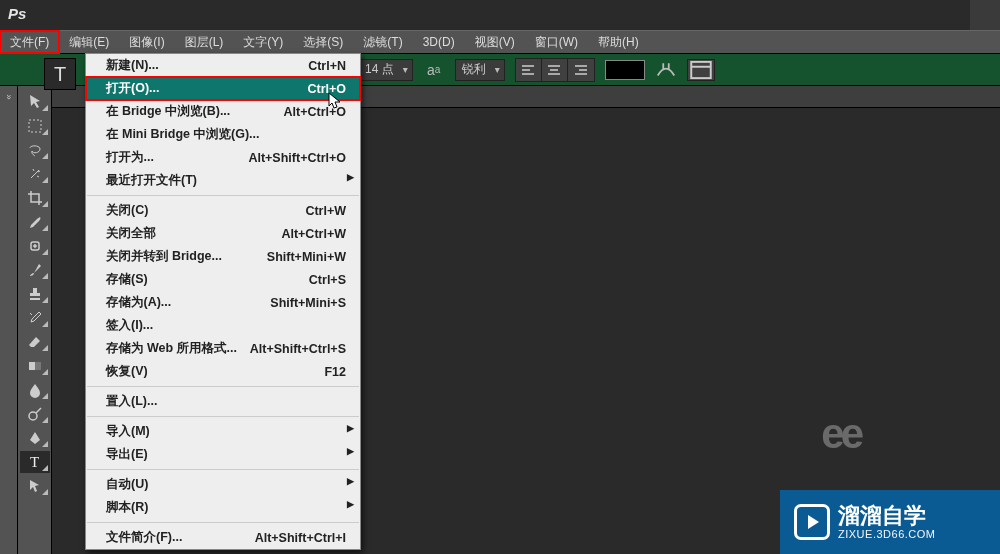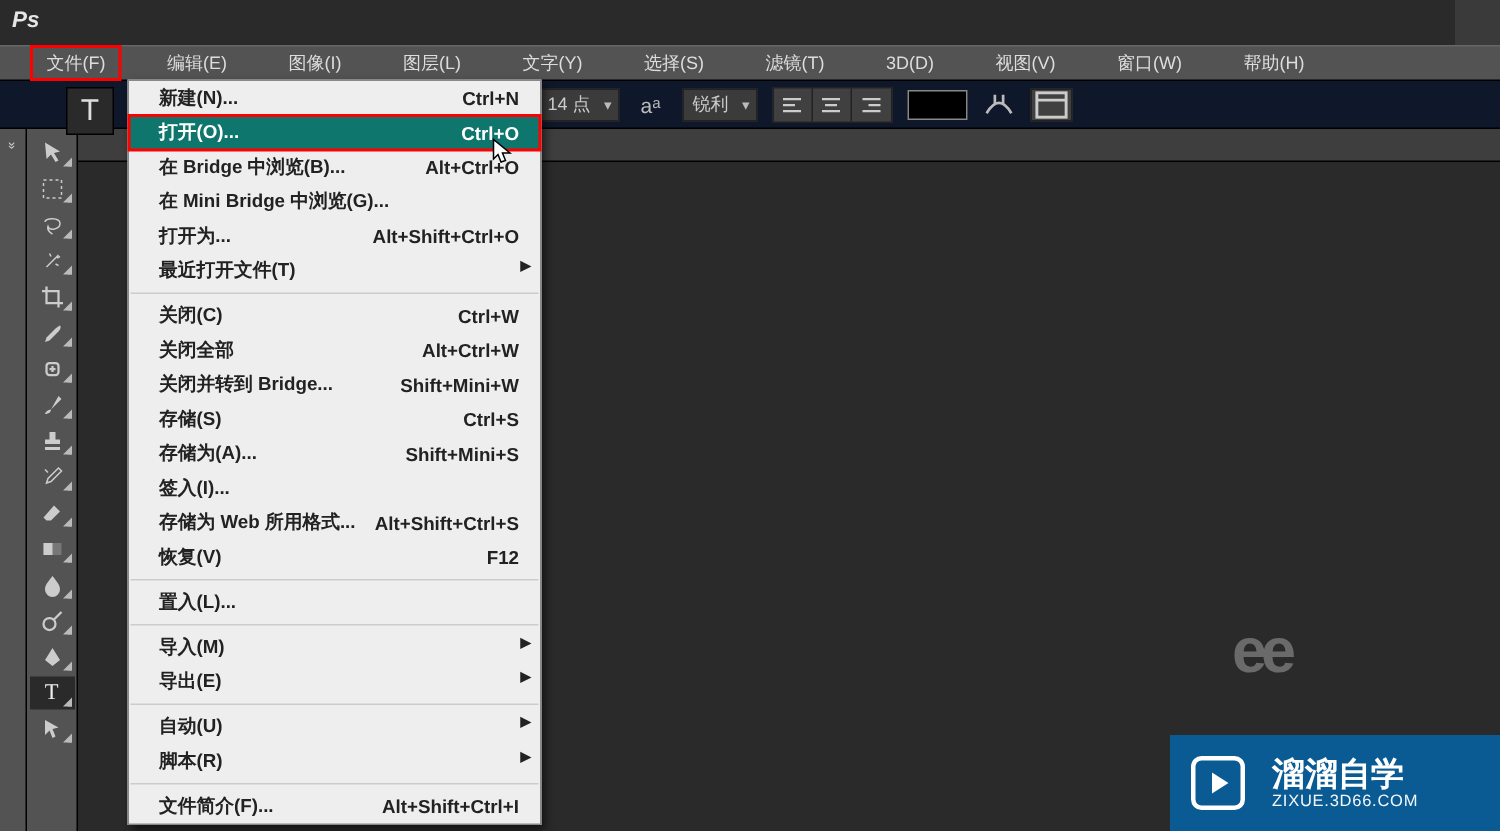--- a/index.html
+++ b/index.html
@@ -1,23 +1,23 @@
 <!DOCTYPE html>
 <html><head>
 <meta charset="utf-8">
 <style>
   * { margin: 0; padding: 0; box-sizing: border-box; font-family: "Microsoft YaHei", Arial, sans-serif; }
   body { width: 1000px; height: 554px; background: #000; overflow: hidden; position: relative; }
   .app-bar { height: 30px; background: #2a2a2a; display: flex; align-items: center; padding-left: 8px; position: relative; }
   .app-bar::after { content:""; position:absolute; right:0; top:0; bottom:0; width:30px; background:#3a3a3a; }
   .ps-logo { width: 30px; height: 20px; color: #e5e5e5; font-weight: bold; font-size: 15px; font-style:italic; margin-right: 8px; }
   .menubar { height: 24px; background: #535353; display: flex; align-items: stretch; border-top:1px solid #666; border-bottom:1px solid #000; position: relative; z-index: 10; }
-  .menubar .item { padding: 0 10px; display: flex; align-items: center; color: #ddd; font-size: 12px; cursor: default; margin-left: 21px; }
+  .menubar .item { padding: 0 10px; display: flex; align-items: center; color: #ddd; font-size: 12px; cursor: default; }
   .menubar .item.redbox { outline: 2px solid #ff0000; outline-offset: -1px; }
-  .optionsbar { height: 32px; background: #0f172a; display: flex; align-items: center; padding-left: 48px; gap: 10px; border-bottom:1px solid #000; }
+  .optionsbar { height: 32px; background: #14532d; display: flex; align-items: center; padding-left: 48px; gap: 10px; border-bottom:1px solid #000; }
   .opt-select { background:#3b3b3b; color:#ccc; border:1px solid #222; height:22px; font-size:12px; display:flex; align-items:center; padding:0 18px 0 6px; position:relative; }
   .opt-select::after { content:"▾"; position:absolute; right:4px; color:#bbb; font-size:10px; }
   .opt-icon { width:22px; height:22px; display:flex; align-items:center; justify-content:center; color:#bbb; font-size:12px; }
   .align-group { display:flex; border:1px solid #222; background:#404040; }
   .align-btn { width:26px; height:22px; display:flex; align-items:center; justify-content:center; color:#ccc; border-right:1px solid #222; }
   .align-btn:last-child { border-right:none; }
   .align-btn svg { width:14px; height:14px; }
   .color-swatch { width:40px; height:20px; background:#000; border:1px solid #888; }
   .body-row { display:flex; height: calc(100% - 86px); }
   .left-gutter { width:18px; background:#535353; border-right:1px solid #000; display:flex; flex-direction:column; align-items:center; padding-top:6px; }
@@ -29,21 +29,21 @@
   .tool .corner { position:absolute; right:2px; bottom:2px; width:0; height:0; border:3px solid transparent; border-bottom-color:#bbb; border-right-color:#bbb; }
   .canvas { flex:1; background:#2a2a2a; position:relative; }
   .canvas::before { content:""; position:absolute; left:0; right:0; top:0; height:21px; background:#3e3e3e; border-bottom:1px solid #000;}
   .dropdown { position:absolute; left:85px; top:53px; width:276px; background:#eee; border:1px solid #888; box-shadow:2px 3px 6px rgba(0,0,0,.6); z-index:50; }
   .dd-item { display:flex; justify-content:space-between; align-items:center; padding:3px 14px 3px 20px; font-size:12.5px; color:#222; cursor:default; position:relative;font-weight:bold; }
   .dd-item.highlight { background:#0f766e; color:#fff; }
   .dd-item.redbox { outline:2px solid #ff0000; outline-offset:-1px; }
   .dd-sep { height:1px; background:#ccc; margin:3px 1px; }
   .dd-item .sub::after { content:"▶"; font-size:9px; position:absolute; right:6px; }
   .cursor { position:absolute; width:14px; height:18px; z-index:200; }
-  .watermark { position:absolute; right:0; bottom:0; width:220px; height:64px; background:#0a5a93; display:flex; align-items:center; padding:0 14px; gap:18px; z-index:5; }
+  .watermark { position:absolute; right:0; bottom:0; width:220px; height:64px; background:#0a5a93; display:flex; align-items:center; padding:0 14px; gap:8px; z-index:5; }
   .wm-icon { width:36px; height:36px; border:3px solid #fff; border-radius:7px; display:flex; align-items:center; justify-content:center; }
   .wm-icon::before { content:""; width:0; height:0; border-top:7px solid transparent; border-bottom:7px solid transparent; border-left:11px solid #fff; margin-left:3px; }
   .wm-text { color:#fff; line-height:1.1; }
   .wm-main { font-size:22px; font-weight:bold; }
   .wm-sub { font-size:11px; letter-spacing:.5px; opacity:.95; }
   .deco { position:absolute; right:140px; bottom:96px; color:#6a6a6a; font-size:42px; font-weight:bold; letter-spacing:-4px; z-index:4; }
   .big-t { position:absolute; left:44px; top:58px; background:#2a2a2a; width:32px; height:32px; display:flex; align-items:center; justify-content:center; color:#ddd; font-size:20px; border:1px solid #000; z-index:1;}
 </style>
 </head>
 <body>

